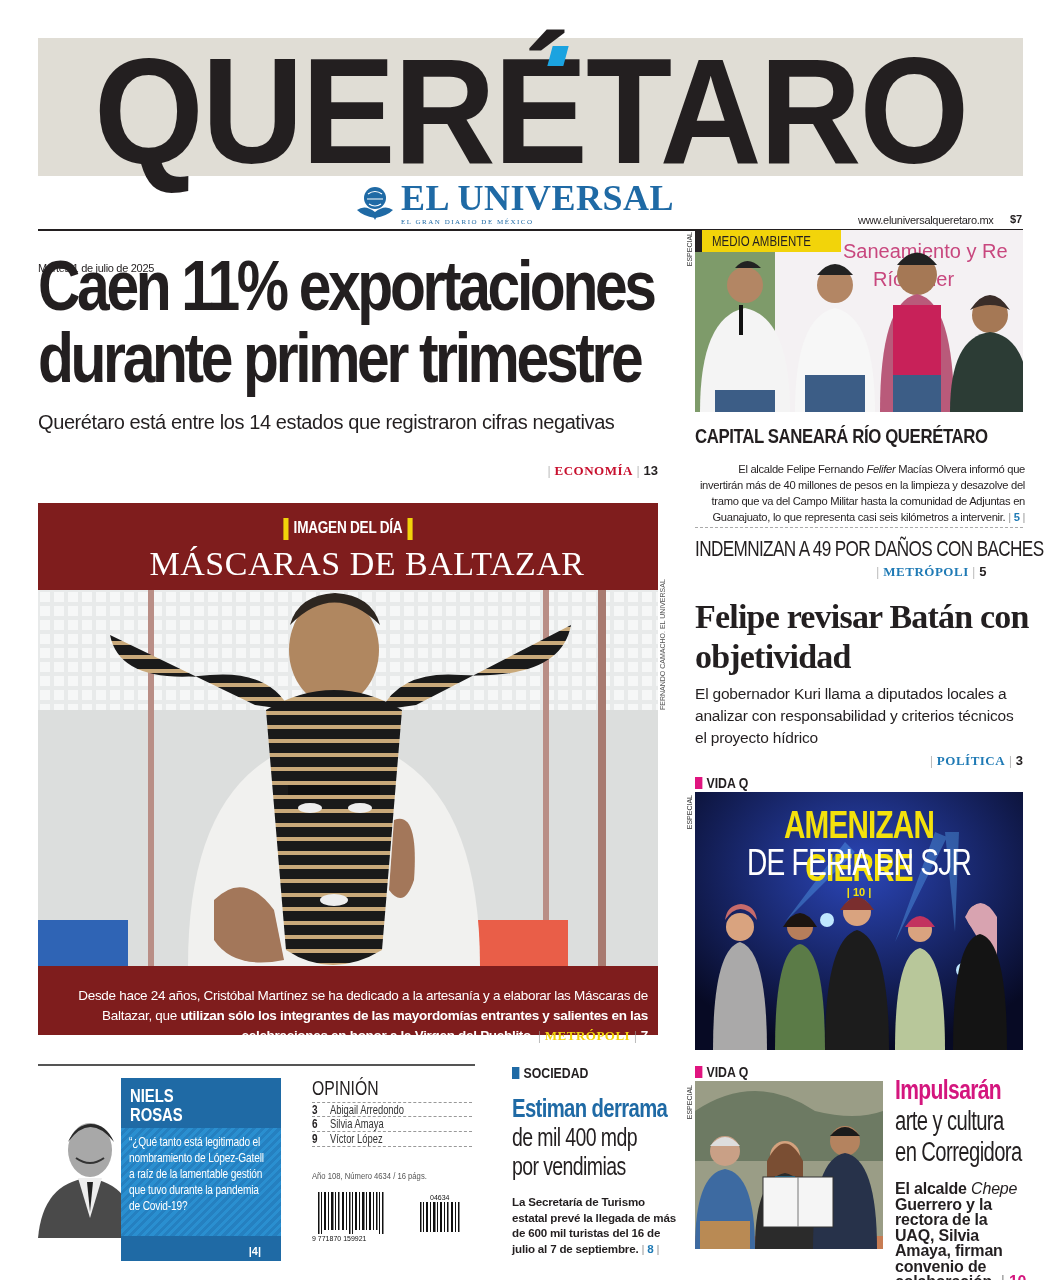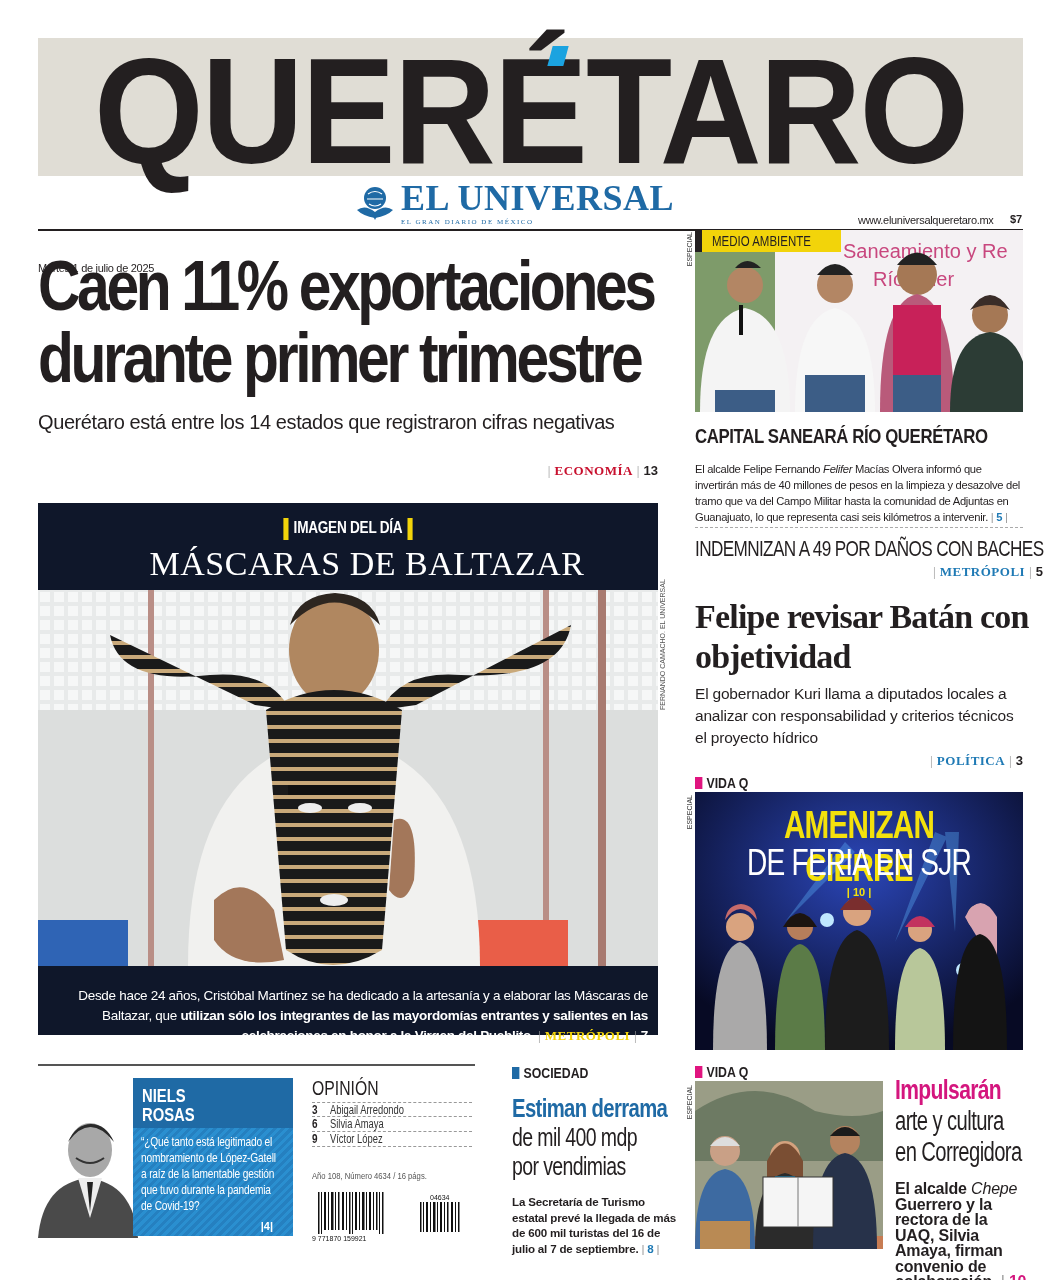--- a/index.html
+++ b/index.html
@@ -49,56 +49,56 @@
   .lead-deck .light { font-weight: 400; letter-spacing: -0.4px; }
   .section-ref { font-family: "Liberation Serif", serif; font-weight: 700; font-size: 13px; letter-spacing: 0.5px; }
   .ref-num { font-family: "Liberation Sans", sans-serif; font-weight: 700; font-size: 13px; }
   .lead-ref { left: 500px; top: 461px; width: 158px; text-align: right; }
   .red { color: #c8102e; }
   .blue { color: #1f7ab5; }
   .yellow { color: #f2d40a; }
   .pipe { color: #999; font-weight: 400; }
 
   
-  .iotd { left: 38px; top: 503px; width: 620px; height: 532px; background: #0f172a; }
+  .iotd { left: 38px; top: 503px; width: 620px; height: 532px; background: #7f1d1d; }
   .iotd-kicker { position: absolute; left: 0; top: 15px; width: 100%; text-align: center; color: #fff; font-size: 16px; font-weight: 700; letter-spacing: -0.3px; transform: scaleX(0.85); }
   .kbar { display: inline-block; width: 6px; height: 22px; background: #f2d40a; vertical-align: middle; margin: 0 6px; }
   .iotd-title { position: absolute; left: 0; top: 42px; width: 100%; text-align: center; color: #fff; font-family: "Liberation Serif", serif; font-size: 34px; letter-spacing: 0.5px; margin-left: 19px; }
   .iotd-photo { position: absolute; left: 0; top: 87px; width: 620px; height: 376px; overflow: hidden; background: #d9dcd9; }
   .iotd-caption { position: absolute; left: 10px; top: 483px; width: 600px; text-align: right; color: #fff; font-size: 13.5px; line-height: 20px; letter-spacing: -0.3px; }
   .iotd-caption b { font-weight: 700; }
   .photo-credit { left: 659px; top: 590px; width: 10px; height: 120px; font-size: 7px; color: #555; writing-mode: vertical-rl; transform: rotate(180deg); white-space: nowrap; }
 
   
   .especial { font-size: 7px; color: #333; writing-mode: vertical-rl; transform: rotate(180deg); white-space: nowrap; position: absolute; }
   .env-photo { left: 695px; top: 230px; width: 328px; height: 182px; overflow: hidden; background: #f1eef0; }
   .env-label { position: absolute; left: 0; top: 0; height: 22px; background: #f2d40a; padding: 0 8px 0 10px; font-size: 14px; line-height: 22px; color: #231f20; border-left: 7px solid #231f20; transform-origin: left; }
   .env-label span { display: inline-block; transform: scaleX(0.82); transform-origin: left; }
   .env-headline { left: 695px; top: 424px; font-size: 21px; font-weight: 700; letter-spacing: -0.5px; transform: scaleX(0.8); transform-origin: left; white-space: nowrap; }
-  .env-body { left: 695px; top: 461px; width: 330px; font-size: 11.2px; line-height: 16px; letter-spacing: -0.3px; }
+  .env-body { left: 695px; top: 461px; width: 330px; font-size: 11.2px; line-height: 16px; letter-spacing: -0.3px; text-align: right; }
   .dot-rule { left: 695px; top: 527px; width: 328px; border-top: 1px dashed #aaa; }
   .bache-headline { left: 695px; top: 536px; font-size: 22px; font-weight: 400; letter-spacing: -0.8px; transform: scaleX(0.78); transform-origin: left; white-space: nowrap; }
-  .bache-ref { left: 860px; top: 562px; width: 183px; text-align: right; }
+  .bache-ref { left: 840px; top: 562px; width: 183px; text-align: center; }
 
   .batan-headline { left: 695px; top: 597px; width: 340px; font-family: "Liberation Serif", serif; font-weight: 700; font-size: 34px; line-height: 40px; letter-spacing: -0.8px; }
   .batan-deck { left: 695px; top: 683px; width: 330px; font-size: 15.5px; line-height: 22px; letter-spacing: -0.2px; }
   .batan-ref { left: 840px; top: 751px; width: 183px; text-align: right; }
 
   .section-tag { font-size: 15px; font-weight: 700; transform: scaleX(0.82); transform-origin: left; white-space: nowrap; display: flex; align-items: center; }
   .tag-square { display: inline-block; width: 9px; height: 12px; margin-right: 5px; }
   .vidaq1-tag { left: 695px; top: 774px; }
   .concert { left: 695px; top: 792px; width: 328px; height: 258px; overflow: hidden; background: #0c1340; padding-left: 29px; }
   .concert-t1 { position: absolute; left: 0; top: 12px; width: 100%; text-align: center; color: #f4e10c; font-size: 38px; font-weight: 700; letter-spacing: -1px; transform: scaleX(0.78); }
   .concert-t2 { position: absolute; left: 0; top: 50px; width: 100%; text-align: center; color: #fff; font-size: 36px; font-weight: 400; letter-spacing: -1px; transform: scaleX(0.78); }
   .concert-ref { position: absolute; left: 0; top: 94px; width: 100%; text-align: center; color: #f4e10c; font-size: 11px; font-weight: 700; }
 
   
   .bottom-rule { left: 38px; top: 1064px; width: 437px; height: 2px; background: #555; }
   .columnist-photo { left: 38px; top: 1110px; width: 100px; height: 128px; }
-  .columnist-box { left: 133px; top: 1078px; width: 160px; height: 158px; background: #1f6aa5; padding-left: 28px; }
+  .columnist-box { left: 121px; top: 1078px; width: 160px; height: 183px; background: #1f6aa5; padding-left: 28px; }
   .columnist-name { position: absolute; left: 9px; top: 8px; color: #fff; font-size: 19px; font-weight: 700; line-height: 19px; transform: scaleX(0.78); transform-origin: left; }
   .columnist-quote-bg { position: absolute; left: 0; top: 50px; width: 160px; height: 108px; background: repeating-linear-gradient(135deg, #2a8fd0 0 3px, #2580c0 3px 6px); }
   .columnist-quote { position: absolute; left: 8px; top: 56px; width: 175px; color: #fff; font-size: 13px; line-height: 16px; transform: scaleX(0.78); transform-origin: left; letter-spacing: -0.2px; }
   .columnist-ref { position: absolute; right: 20px; bottom: 4px; color: #fff; font-size: 11px; font-weight: 700; }
 
   .opinion { left: 312px; top: 1076px; width: 160px; }
   .opinion-title { font-size: 21px; font-weight: 400; transform: scaleX(0.75); transform-origin: left; white-space: nowrap; }
   .opinion-row { display: flex; border-bottom: 1px dashed #999; height: 15px; font-size: 12.5px; line-height: 14px; }
   .opinion-row:first-of-type { border-top: 1px dashed #999; }
   .op-num { width: 18px; font-weight: 700; transform: scaleX(0.8); transform-origin: left; }

